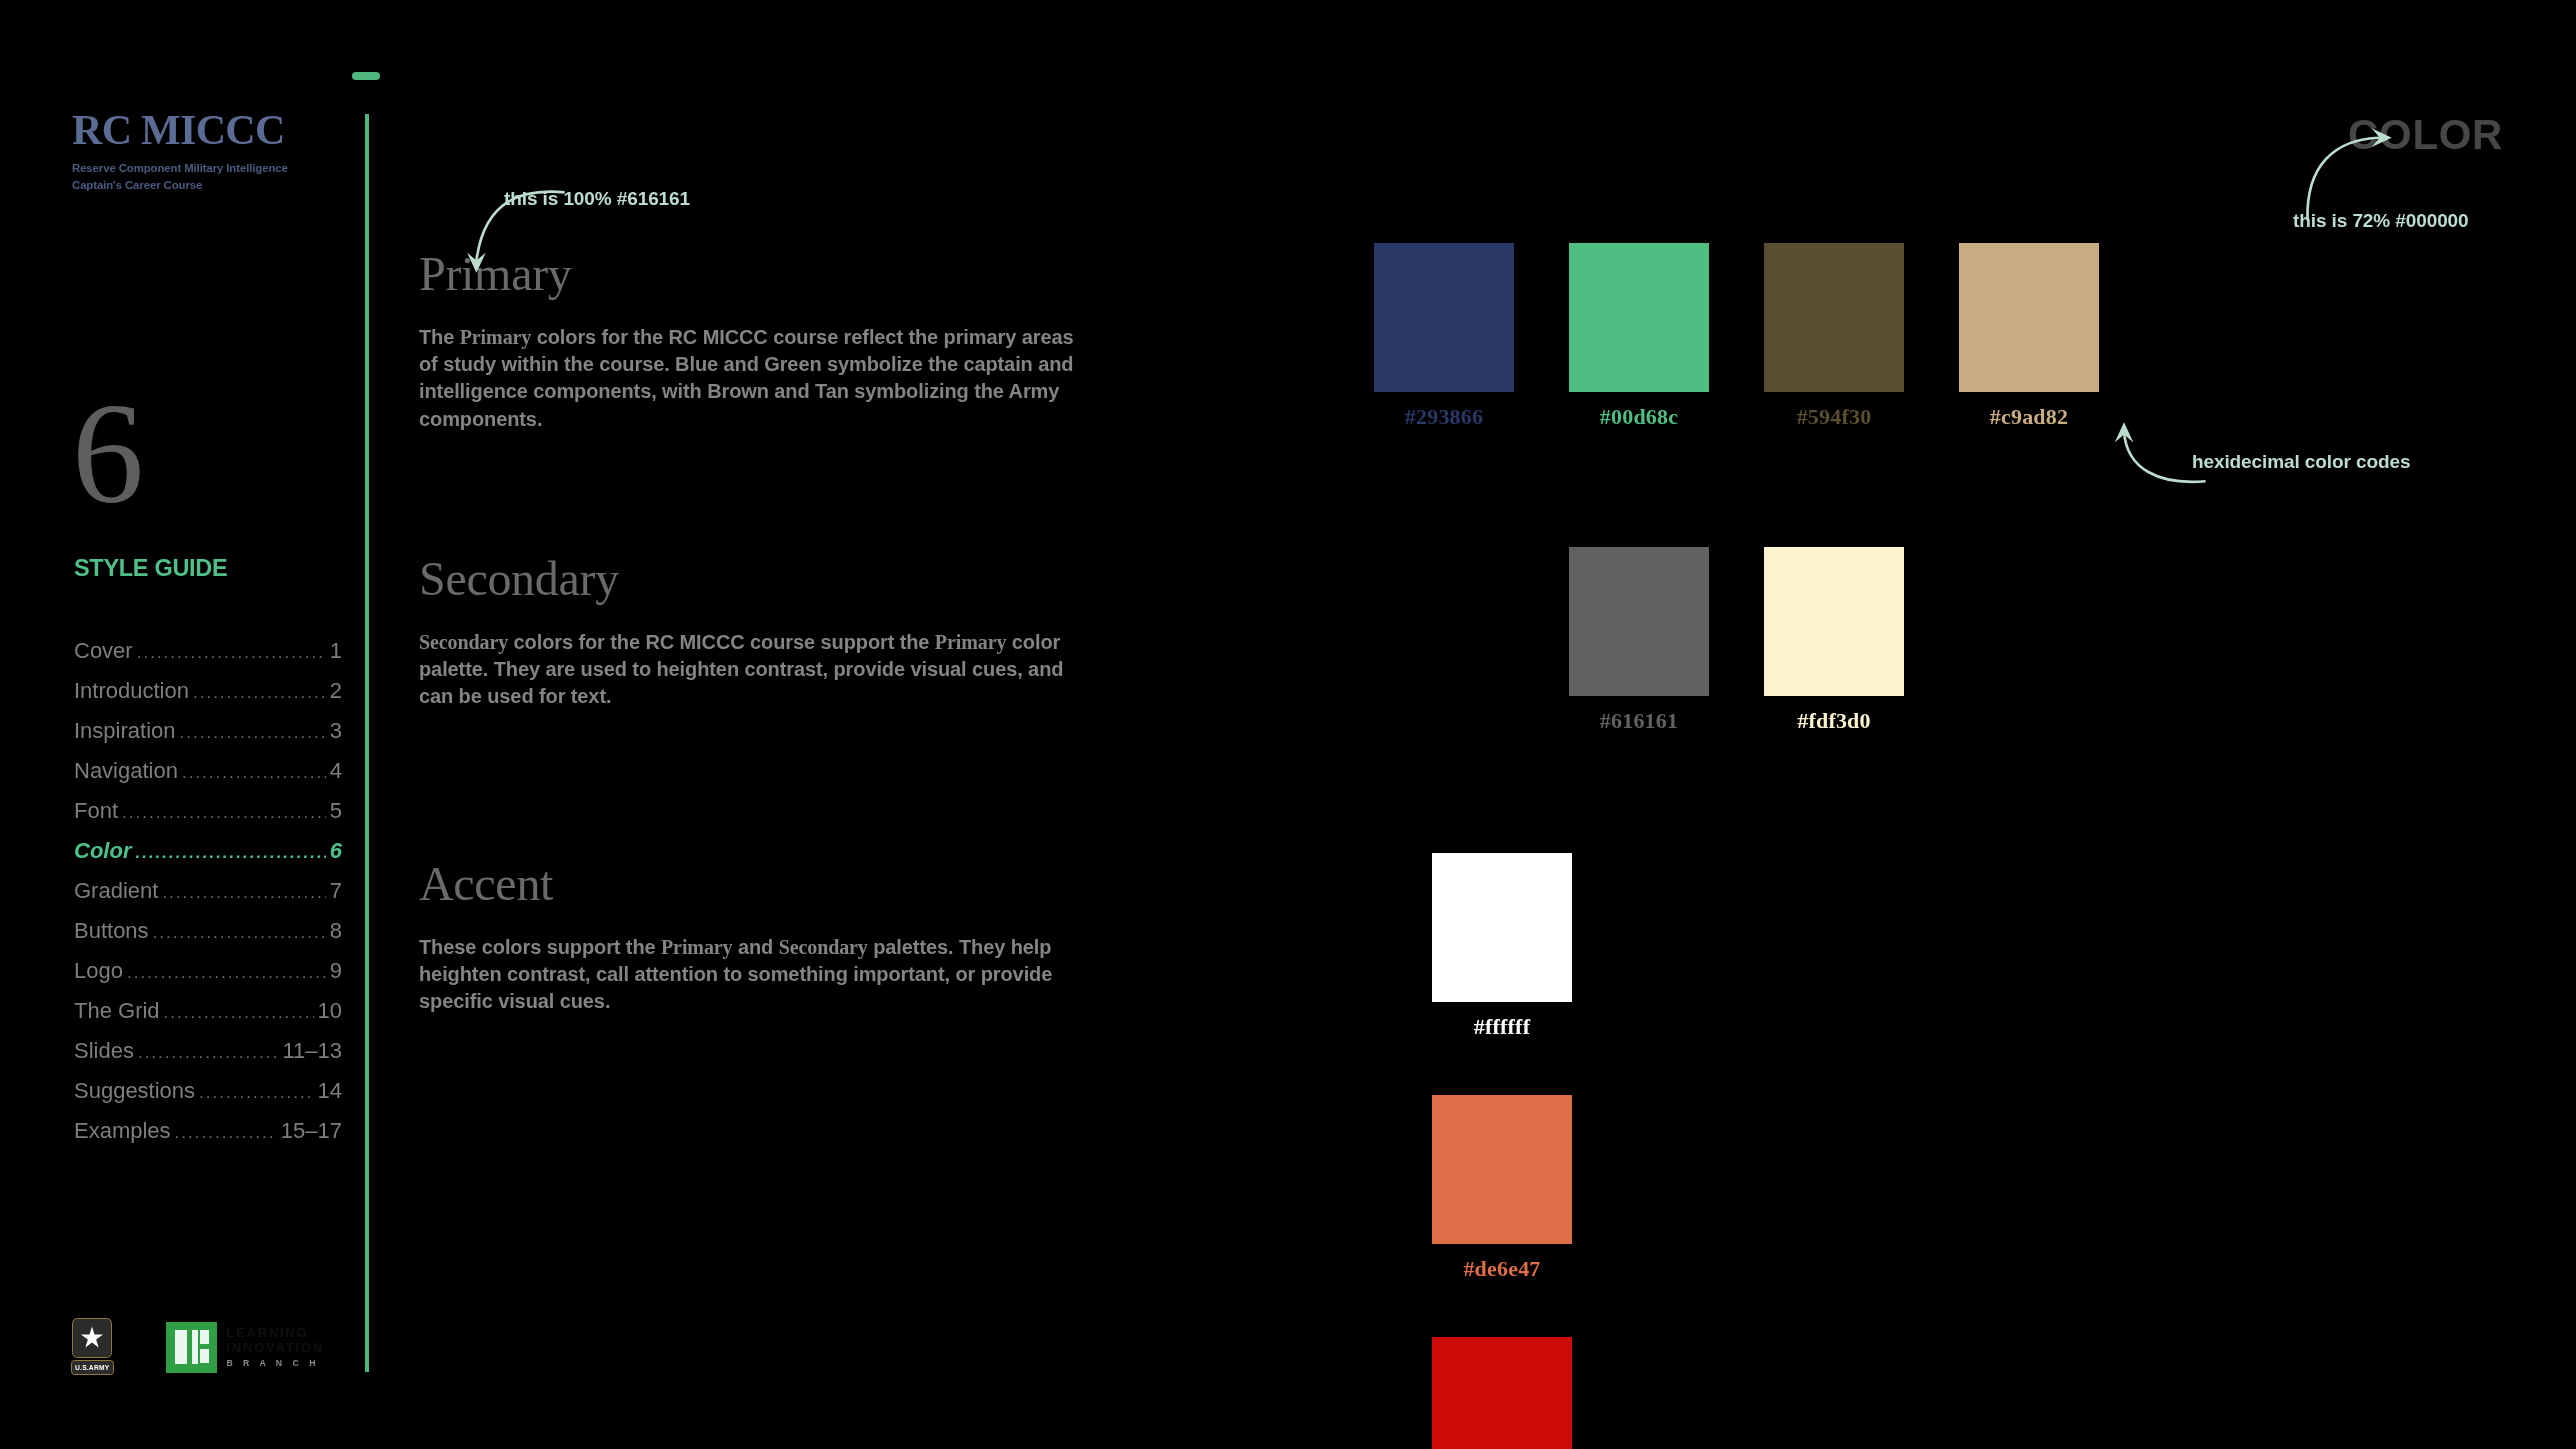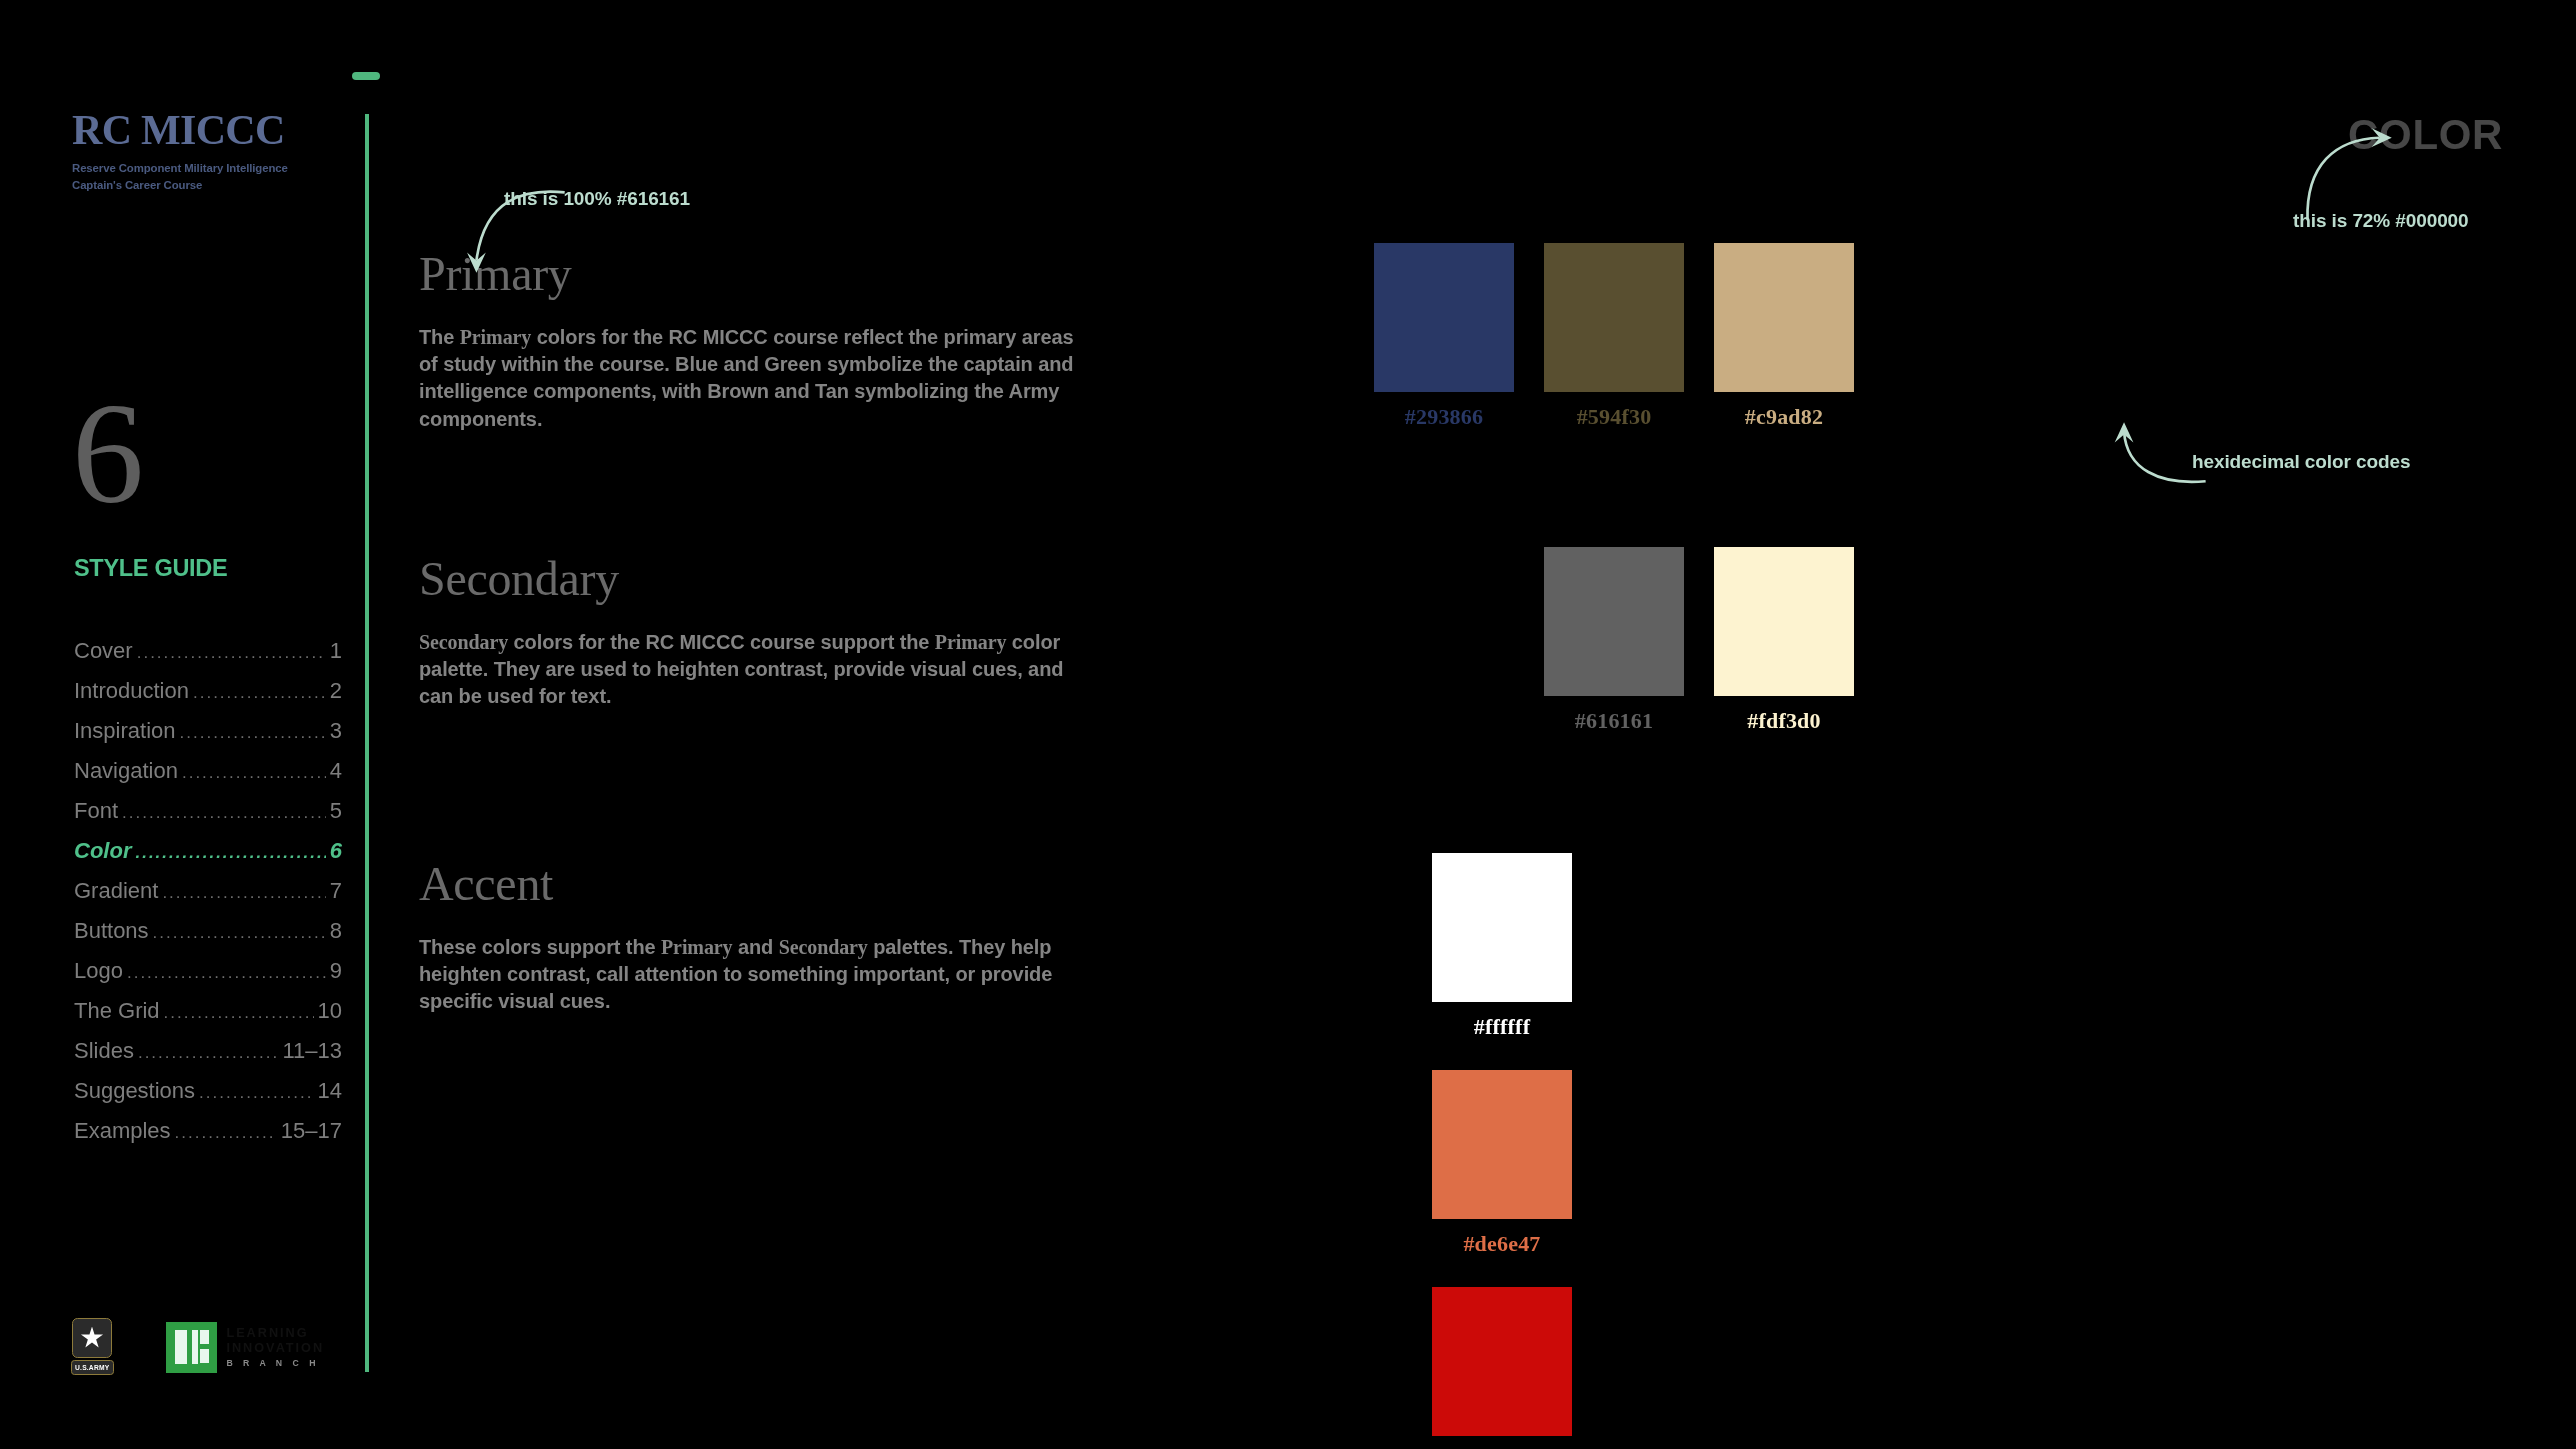--- a/index.html
+++ b/index.html
@@ -128,21 +128,21 @@
   .sec-body .serif {
     font-family:"Liberation Serif", serif;
     font-weight:700;
   }
 
   #sec-primary   { top:250px; }
   #sec-secondary { top:555px; }
   #sec-accent    { top:860px; }
 
   
-  .swatch-row { position:absolute; display:flex; gap:30px; }
+  .swatch-row { position:absolute; display:flex; gap:55px; }
   #row-primary   { left:1374px; top:243px; }
   #row-secondary { left:1374px; top:547px; }
   #row-accent    { left:1432px; top:853px;flex-direction:column; }
 
   .swatch-cell { width:140px; display:flex; flex-direction:column; align-items:center; }
   .swatch-chip { width:140px; height:149px; }
   .swatch-code {
     margin-top:12px;
     font-family:"Liberation Serif", serif;
     font-weight:700;
@@ -299,20 +299,24 @@
     <div class="sec-title">Accent</div>
     <div class="sec-body">These colors support the <span class="serif">Primary</span> and <span class="serif">Secondary</span> palettes. They help heighten contrast, call attention to something important, or provide specific visual cues.</div>
   </div>
 
   <div class="swatch-row" id="row-primary">
       <div class="swatch-cell">
         <div class="swatch-chip" style="background: rgb(41, 56, 102);"></div>
         <div class="swatch-code" style="color: rgb(41, 56, 102);">#293866</div>
       </div>
       <div class="swatch-cell">
+        <div class="swatch-chip" style="background: rgb(79, 190, 130);"></div>
+        <div class="swatch-code" style="color: rgb(79, 190, 130);">#00d68c</div>
+      </div>
+      <div class="swatch-cell">
         <div class="swatch-chip" style="background: rgb(89, 79, 48);"></div>
         <div class="swatch-code" style="color: rgb(89, 79, 48);">#594f30</div>
       </div>
       <div class="swatch-cell">
         <div class="swatch-chip" style="background: rgb(201, 173, 130);"></div>
         <div class="swatch-code" style="color: rgb(201, 173, 130);">#c9ad82</div>
       </div>
     </div>
   <div class="swatch-row" id="row-secondary">
       <div class="swatch-cell">

